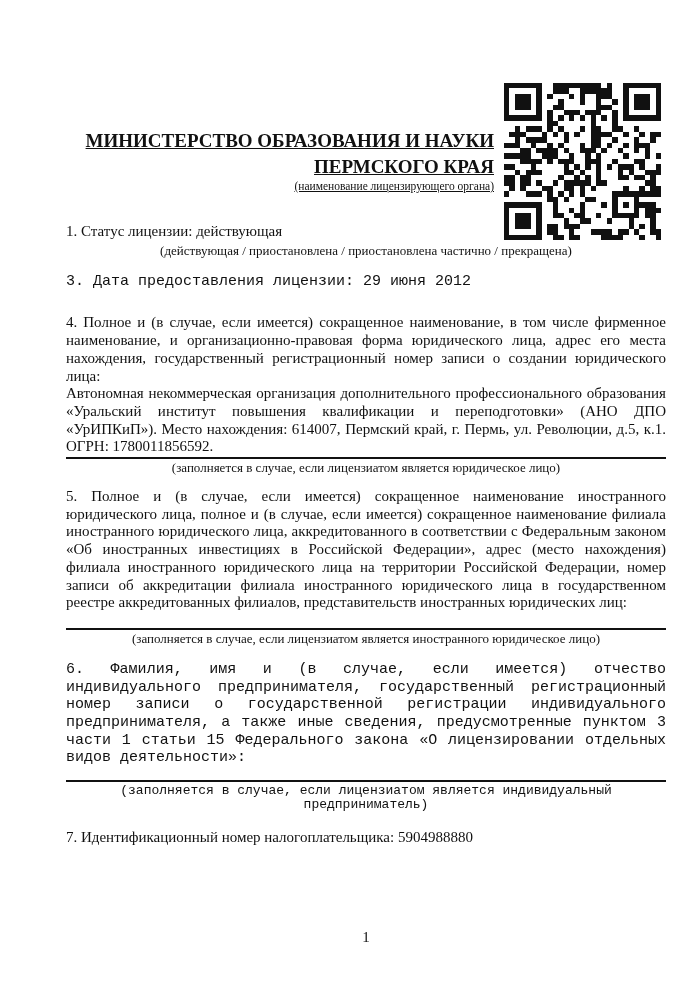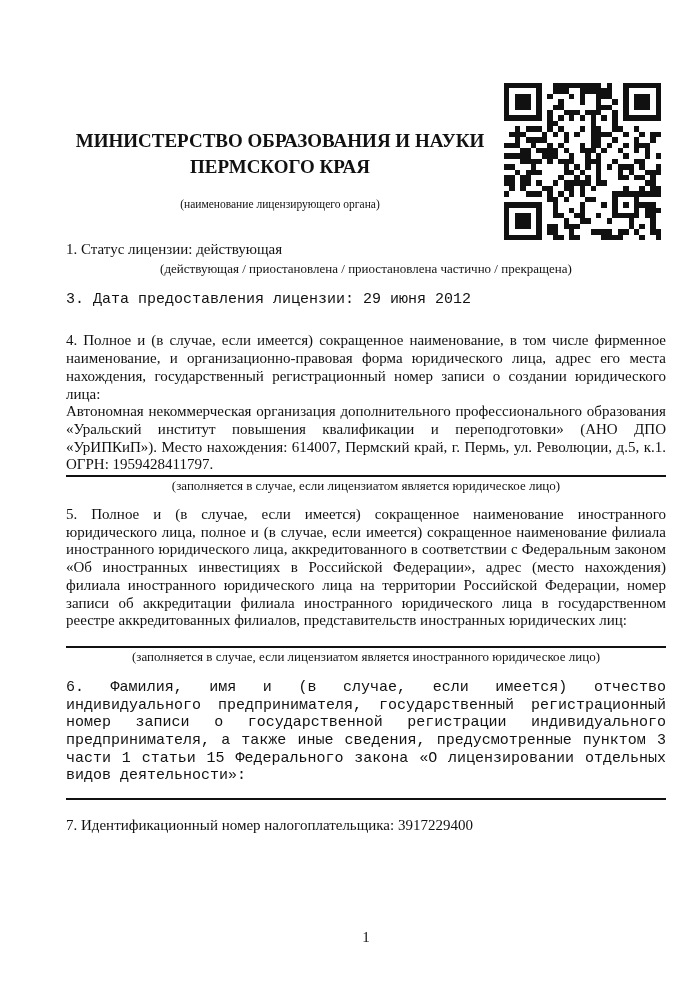--- a/index.html
+++ b/index.html
@@ -9,23 +9,23 @@
     margin:0 auto;
     background:#ffffff;
     color:#111;
     font-family:"Liberation Serif", serif;
     font-size:15px;
     line-height:17.7px;
     overflow:hidden;
   }
   .content{padding:0 34px 0 66px;}
   
-  .org-header{margin-top:128px;width:428px;text-align:center;}
+  .org-header{margin-top:128px;width:428px;text-align:right;text-decoration:underline;}
   .org-name{font-weight:bold;font-size:19px;line-height:25.5px;}
-  .org-caption{font-size:11.5px;line-height:14px;margin-top:18px;}
+  .org-caption{font-size:11.5px;line-height:14px;margin-top:0;}
   
   .qr-box{position:absolute;left:504px;top:83px;width:157px;height:157px;}
   .qr-box svg{display:block;width:157px;height:157px;}
   
   .doc-title{text-align:center;margin-top:109px;}
   
   .items{margin-top:30px;}
   .item{margin-top:6px;}
   .item p{margin:0;}
   .just{text-align:justify;}
@@ -68,38 +68,39 @@
         <div class="caption">(действующая / приостановлена / приостановлена частично / прекращена)</div>
       </div>
 
 
       <div class="item mt15">
         <p>3. Дата предоставления лицензии: 29 июня 2012</p>
       </div>
 
       <div class="item mt16">
         <p class="just">4. Полное и (в случае, если имеется) сокращенное наименование, в том числе фирменное наименование, и организационно-правовая форма юридического лица, адрес его места нахождения, государственный регистрационный номер записи о создании юридического лица:</p>
-        <p class="just">Автономная некоммерческая организация дополнительного профессионального образования «Уральский институт повышения квалификации и переподготовки» (АНО ДПО «УрИПКиП»). Место нахождения: 614007, Пермский край, г. Пермь, ул. Революции, д.5, к.1. ОГРН: 1959428411797.</p>
+        <p class="just">Автономная некоммерческая организация дополнительного профессионального образования «Уральский институт повышения квалификации и переподготовки» (АНО ДПО «УрИПКиП»). Место нахождения: 614007, Пермский край, г. Пермь, ул. Революции, д.5, к.1. ОГРН: 1780011856592.</p>
         <div class="rule tight"></div>
         <div class="caption cap-after-rule">(заполняется в случае, если лицензиатом является юридическое лицо)</div>
       </div>
 
       <div class="item mt13">
         <p class="just">5. Полное и (в случае, если имеется) сокращенное наименование иностранного юридического лица, полное и (в случае, если имеется) сокращенное наименование филиала иностранного юридического лица, аккредитованного в соответствии с Федеральным законом «Об иностранных инвестициях в Российской Федерации», адрес (место нахождения) филиала иностранного юридического лица на территории Российской Федерации, номер записи об аккредитации филиала иностранного юридического лица в государственном реестре аккредитованных филиалов, представительств иностранных юридических лиц:</p>
         <div class="rule sp16"></div>
         <div class="caption cap-after-rule">(заполняется в случае, если лицензиатом является иностранного юридическое лицо)</div>
       </div>
 
       <div class="item mt15">
         <p class="just">6. Фамилия, имя и (в случае, если имеется) отчество индивидуального предпринимателя, государственный регистрационный номер записи о государственной регистрации индивидуального предпринимателя, а также иные сведения, предусмотренные пунктом 3 части 1 статьи 15 Федерального закона «О лицензировании отдельных видов деятельности»:</p>
         <div class="rule sp13"></div>
+        <div class="caption cap-after-rule">(заполняется в случае, если лицензиатом является индивидуальный предприниматель)</div>
       </div>
 
       <div class="item mt17">
-        <p>7. Идентификационный номер налогоплательщика: 3917229400</p>
+        <p>7. Идентификационный номер налогоплательщика: 5904988880</p>
       </div>
 
     </div>
   </div>
 
   <div class="page-number">1</div>
 
 </div>
 
 </body></html>

